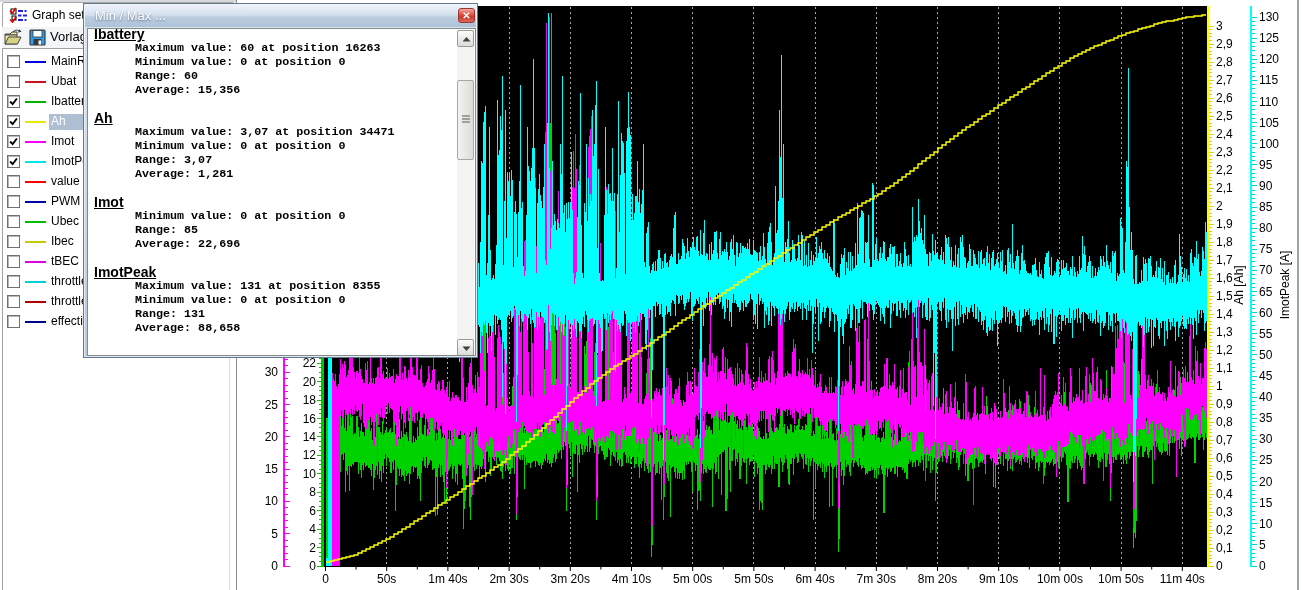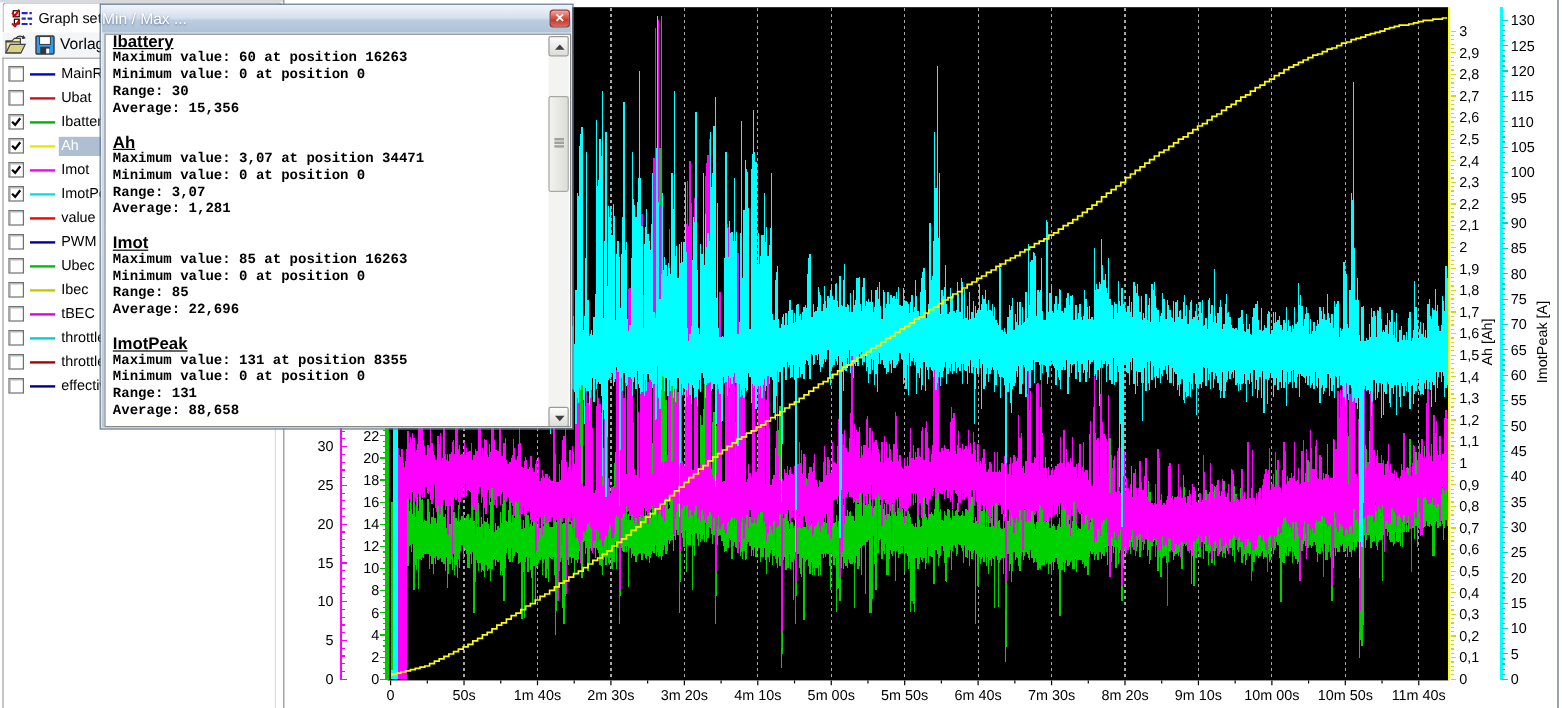--- a/index.html
+++ b/index.html
@@ -35,34 +35,34 @@
 .ln { position:absolute; left:22px; top:9px; width:21px; height:2px; }
 .lb { position:absolute; left:46px; top:2px; font-size:12px; color:#000;
   height:16px; padding:0 2px; white-space:nowrap; }
 
 #popup { position:absolute; left:83px; top:3px; width:395px; height:355px;
   z-index:10; border:1px solid #64788e;
   background:linear-gradient(#dce6f2,#b8c9dd);
   box-shadow:inset 0 0 0 1px rgba(255,255,255,.55); }
 #ptitle { position:absolute; left:1px; top:1px; right:1px; height:22px;
   background:linear-gradient(#eef3fa 0%,#d4e0ee 45%,#bccddf 55%,#aec2d8 100%);
-  color:#fff; font-size:13px; line-height:22px; 
+  color:#fff; font-size:13px; line-height:22px; padding-left:10px;
   text-shadow:0 1px 2px rgba(80,100,130,.9); }
 #pclose { position:absolute; right:2px; top:4px; width:17px; height:15px;
   border:1px solid #9c3530; border-radius:3px; color:#fff;
   background:linear-gradient(#f2a79f 0%,#e2574a 40%,#c93a2c 60%,#d96b5c 100%);
   font-size:10px; font-weight:bold; text-align:center; line-height:14px; }
 #pbody { position:absolute; left:3px; top:24px; width:389px; height:328px;
   background:#fff; border:1px solid #888; overflow:hidden; }
 #ptext { position:absolute; left:6px; top:-3px; right:20px; }
 .hd { font:bold 14px "Liberation Sans", sans-serif; color:#000;
   text-decoration:underline; margin-top:13px; height:15px; }
 .hd:first-child { margin-top:0; }
 .mono { font:bold 11.7px "Liberation Mono", monospace; color:#000;
-  height:14px; white-space:pre; }
+  height:14px; white-space:pre;margin-left:41px; }
 #pscroll { position:absolute; right:1px; top:1px; width:17px; height:326px;
   background:#f3f3f1; }
 .sbtn { position:absolute; left:0; width:17px; height:17px;
   background:linear-gradient(#fcfcfb,#dcdcd8); border:1px solid #9a9a96;
   border-radius:2px; }
 .sbtn svg { position:absolute; left:3px; top:4px; }
 #sthumb { position:absolute; left:0px; top:50px; width:17px; height:80px;
   background:linear-gradient(90deg,#f2f2f0,#dcdcd8); border:1px solid #a6a6a2;
   border-radius:2px; }
 #sthumb .grip { position:absolute; left:4px; top:34px; width:8px; height:1.5px;
@@ -343,29 +343,28 @@
 </div>
 
 <div id="popup">
   <div id="ptitle">Min / Max ...</div>
   <div id="pclose">✕</div>
   <div id="pbody">
     <div id="ptext">
           <div class="hd">Ibattery</div>
           <div class="mono">Maximum value: 60 at position 16263</div>
           <div class="mono">Minimum value: 0 at position 0</div>
-          <div class="mono">Range: 30</div>
+          <div class="mono">Range: 60</div>
           <div class="mono">Average: 15,356</div>
           <div class="hd">Ah</div>
           <div class="mono">Maximum value: 3,07 at position 34471</div>
           <div class="mono">Minimum value: 0 at position 0</div>
           <div class="mono">Range: 3,07</div>
           <div class="mono">Average: 1,281</div>
           <div class="hd">Imot</div>
-          <div class="mono">Maximum value: 85 at position 16263</div>
           <div class="mono">Minimum value: 0 at position 0</div>
           <div class="mono">Range: 85</div>
           <div class="mono">Average: 22,696</div>
           <div class="hd">ImotPeak</div>
           <div class="mono">Maximum value: 131 at position 8355</div>
           <div class="mono">Minimum value: 0 at position 0</div>
           <div class="mono">Range: 131</div>
           <div class="mono">Average: 88,658</div>
         </div>
     <div id="pscroll">

